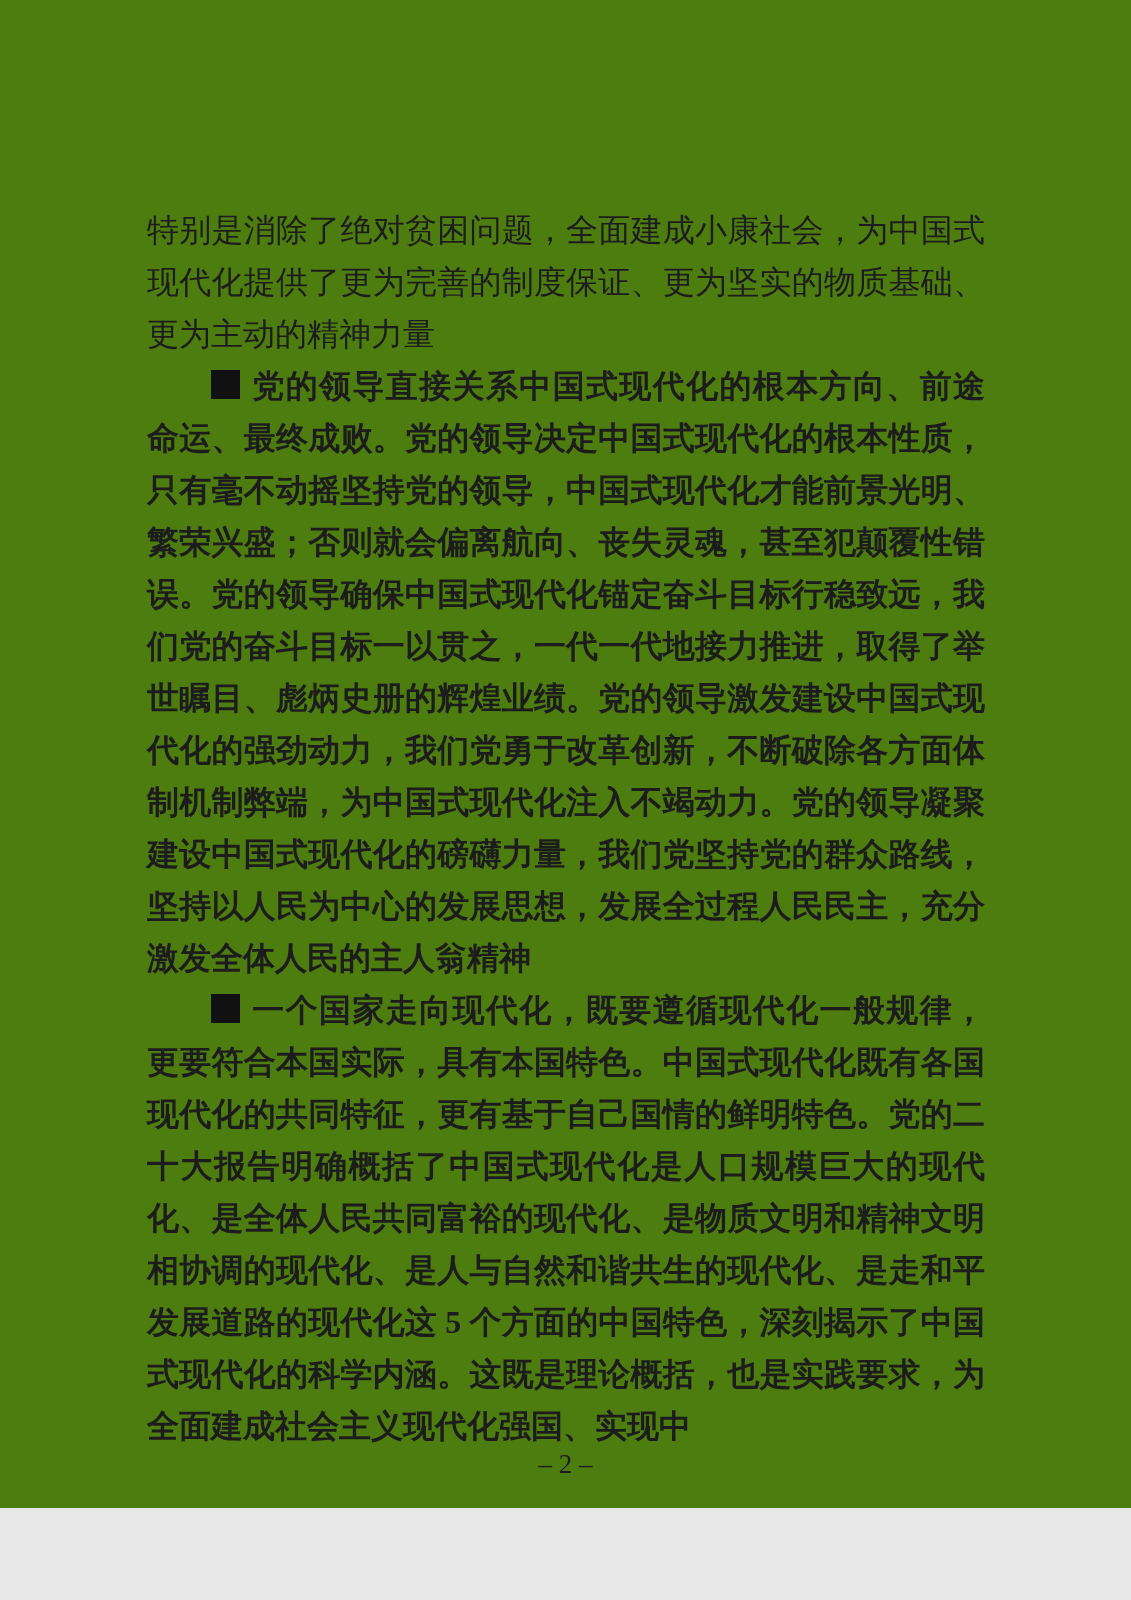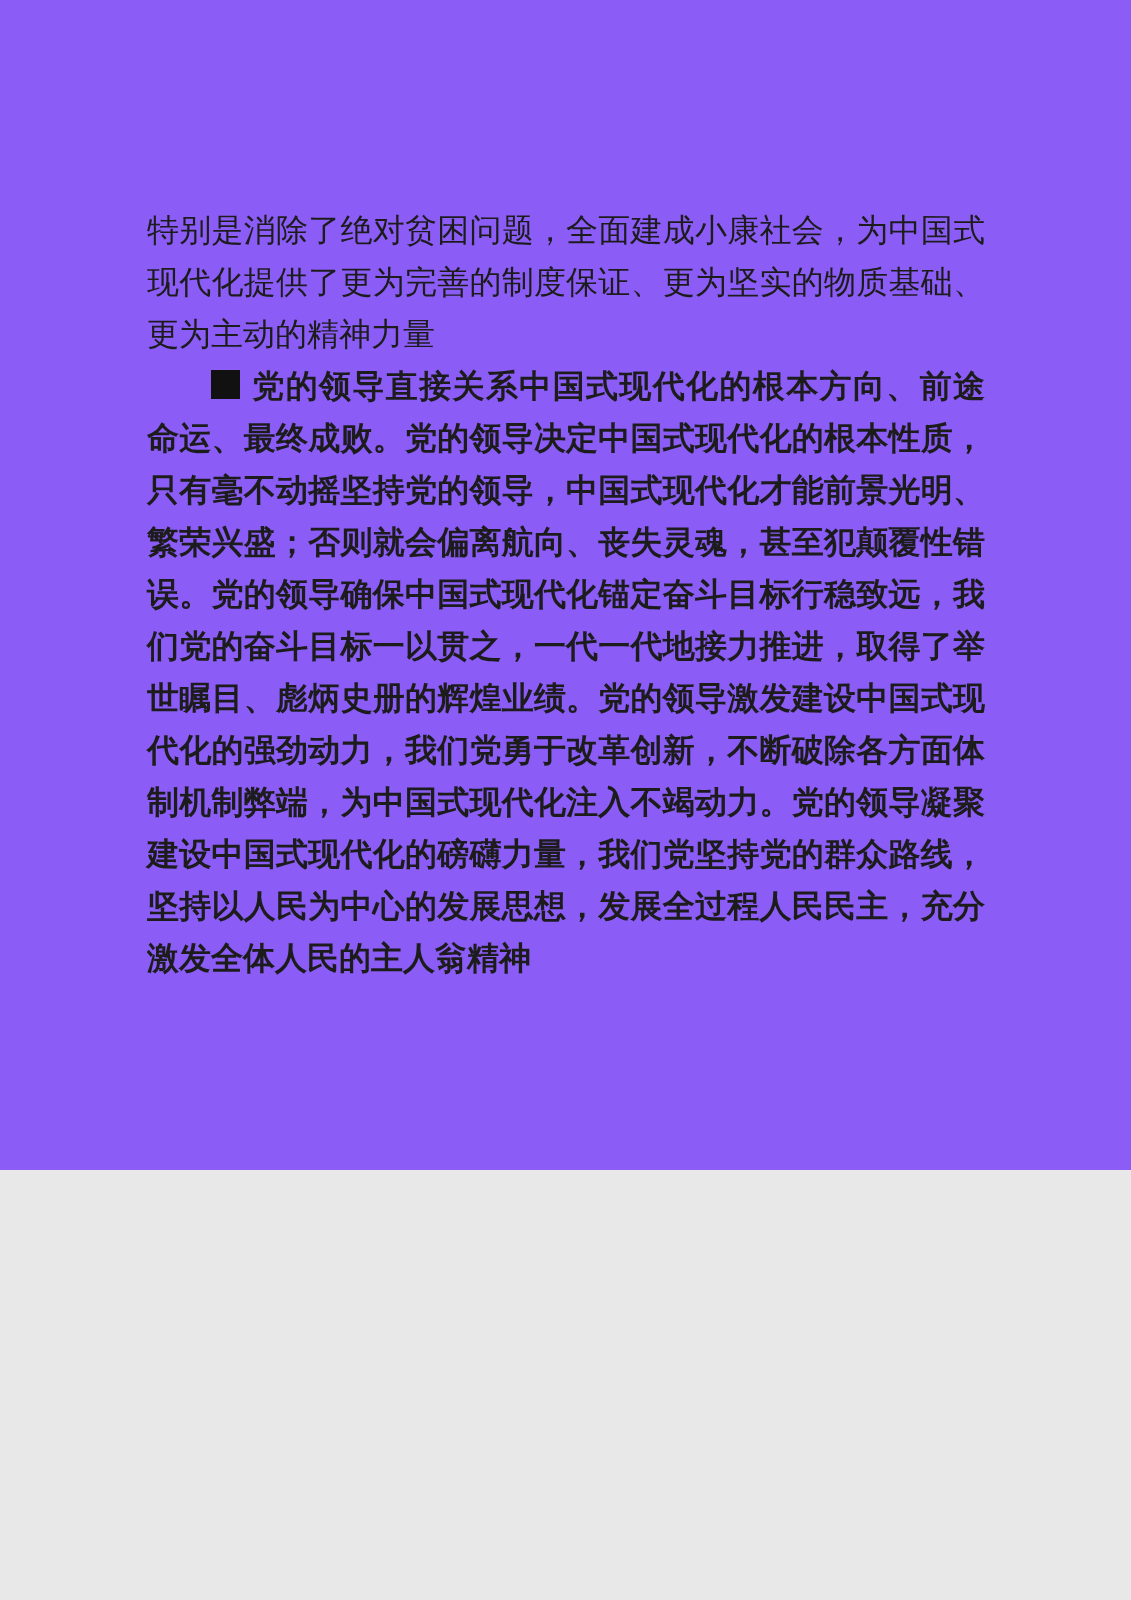--- a/index.html
+++ b/index.html
@@ -3,23 +3,23 @@
 <meta charset="utf-8">
 <style>
   html, body {
     margin: 0;
     padding: 0;
     background: #e8e8e8;
   }
   .page {
     position: relative;
     width: 1131px;
-    height: 1170px;
+    height: 1508px;
     margin: 0 auto;
-    background: #8b5cf6;
+    background: #4d7c0f;
     overflow: hidden;
     font-family: "Liberation Serif", "DejaVu Serif", serif;
     color: #1c1c1c;
   }
   .content {
     position: absolute;
     left: 147px;
     top: 204px;
     width: 838px;
   }
@@ -60,18 +60,19 @@
 <body>
 
 <div class="page">
 
   <div class="content">
 
     <p class="para"><span>特别是消除了绝对贫困问题，全面建成小康社会，为中国式现代化提供了更为完善的制度保证、更为坚实的物质基础、更为主动的精神力量</span></p>
 
     <p class="para indent"><span class="bullet"></span><span>党的领导直接关系中国式现代化的根本方向、前途命运、最终成败。党的领导决定中国式现代化的根本性质，只有毫不动摇坚持党的领导，中国式现代化才能前景光明、繁荣兴盛；否则就会偏离航向、丧失灵魂，甚至犯颠覆性错误。党的领导确保中国式现代化锚定奋斗目标行稳致远，我们党的奋斗目标一以贯之，一代一代地接力推进，取得了举世瞩目、彪炳史册的辉煌业绩。党的领导激发建设中国式现代化的强劲动力，我们党勇于改革创新，不断破除各方面体制机制弊端，为中国式现代化注入不竭动力。党的领导凝聚建设中国式现代化的磅礴力量，我们党坚持党的群众路线，坚持以人民为中心的发展思想，发展全过程人民民主，充分激发全体人民的主人翁精神</span></p>
 
+    <p class="para indent"><span class="bullet"></span><span>一个国家走向现代化，既要遵循现代化一般规律，更要符合本国实际，具有本国特色。中国式现代化既有各国现代化的共同特征，更有基于自己国情的鲜明特色。党的二十大报告明确概括了中国式现代化是人口规模巨大的现代化、是全体人民共同富裕的现代化、是物质文明和精神文明相协调的现代化、是人与自然和谐共生的现代化、是走和平发展道路的现代化这 5 个方面的中国特色，深刻揭示了中国式现代化的科学内涵。这既是理论概括，也是实践要求，为全面建成社会主义现代化强国、实现中</span></p>
 
   </div>
 
   <div class="footer">– 2 –</div>
 
 </div>
 
 </body></html>

